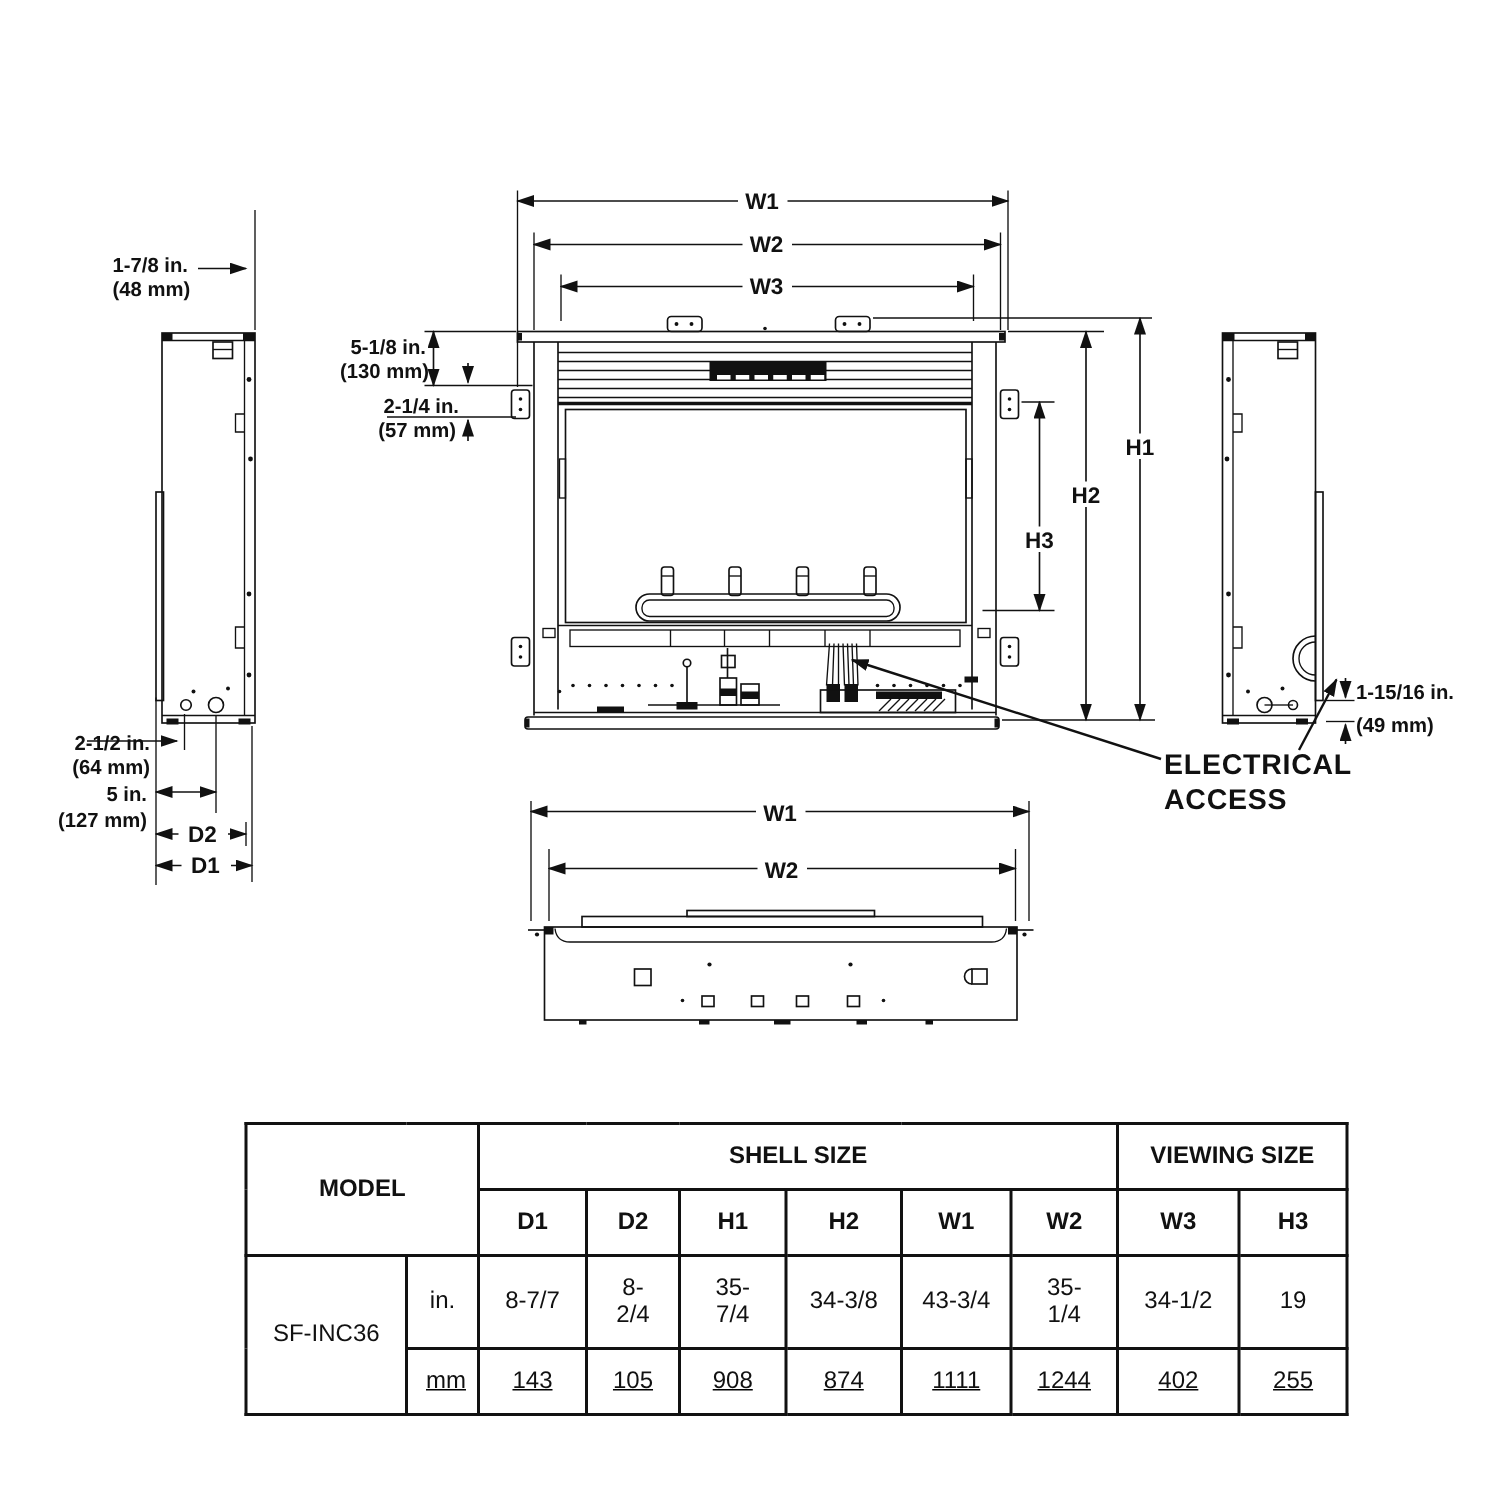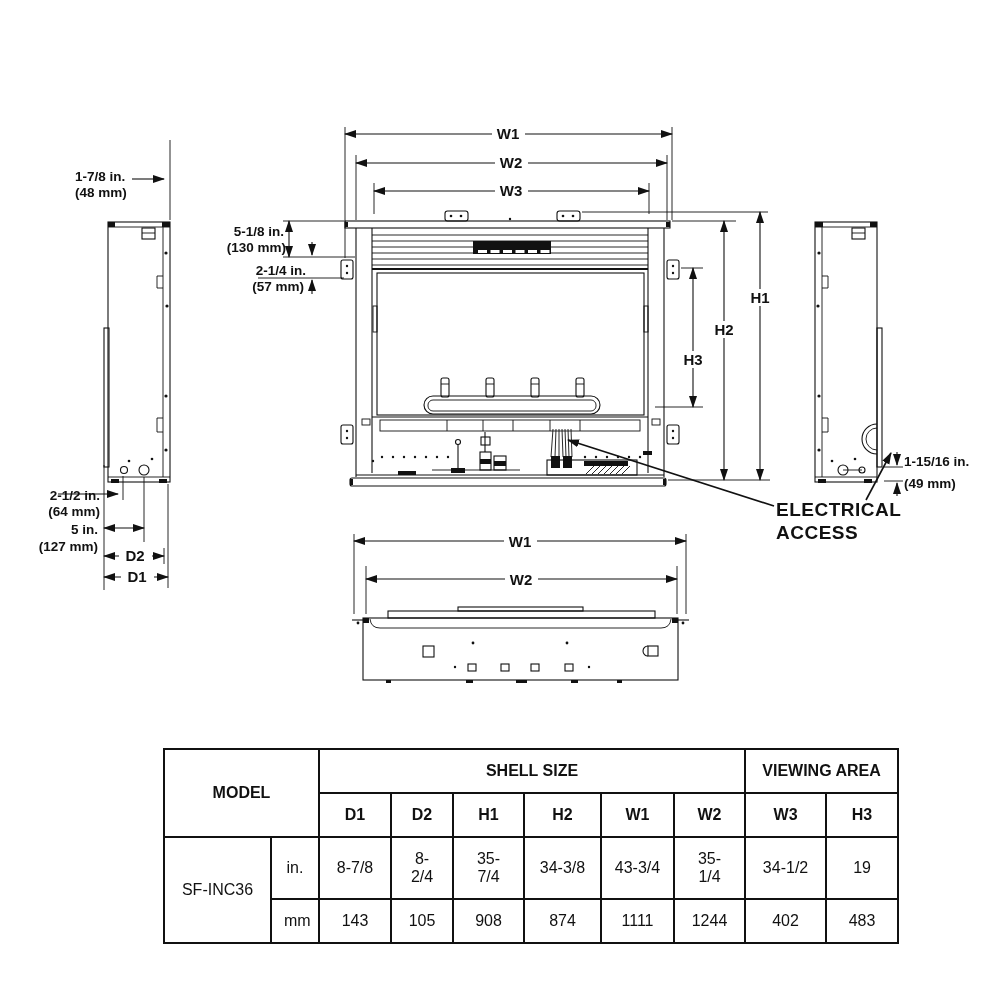--- a/index.html
+++ b/index.html
@@ -12,21 +12,21 @@
   .thin{stroke:#111;stroke-width:.9;fill:none;}
   .thick{stroke:#111;stroke-width:2.2;fill:none;}
   .dim{stroke:#111;stroke-width:1.1;fill:none;}
   .blk{fill:#111;stroke:none;}
   .wht{fill:#fff;stroke:none;}
   
   .spec-table{position:absolute;left:163px;top:748px;border-collapse:collapse;table-layout:fixed;width:734px;background:#fff;}
   .spec-table th,.spec-table td{border:2px solid #111;text-align:center;vertical-align:middle;padding:12px;color:#111;}
   .spec-table th{font-size:16px;font-weight:bold;}
   .spec-table td{font-size:16px;font-weight:normal;}
-  .rh1{height:28px;} .rh2{height:30px;} .rh3{height:24px;} .rh4{height:29px;}
+  .rh1{height:28px;} .rh2{height:30px;} .rh3{height:24px;} .rh4{height:29px;text-decoration:underline;}
 </style>
 </head>
 <body>
 
 <div class="canvas">
 
 <svg width="1000" height="1000" viewBox="0 0 1000 1000">
   <defs>
     <marker id="arr" markerWidth="12" markerHeight="9" refX="11" refY="4" orient="auto-start-reverse" markerUnits="userSpaceOnUse">
       <path d="M0,0 L12,4 L0,8 Z" fill="#111"></path>
@@ -342,51 +342,51 @@
         <col style="width:77px">
         <col style="width:73px">
         <col style="width:71px">
     <col style="width:81px">
         <col style="width:72px">
   </colgroup>
   <tbody>
         <tr class="rh1">
     <th colspan="2" rowspan="2">MODEL</th>
     <th colspan="6">SHELL SIZE</th>
-    <th colspan="2">VIEWING AREA</th>
+    <th colspan="2">VIEWING SIZE</th>
   </tr>
   <tr class="rh2">
     <th>D1</th>
     <th>D2</th>
     <th>H1</th>
     <th>H2</th>
     <th>W1</th>
     <th>W2</th>
     <th>W3</th>
     <th>H3</th>
   </tr>
   <tr class="rh3">
     <td rowspan="2">SF-INC36</td>
     <td>in.</td>
-    <td>8-7/8</td>
+    <td>8-7/7</td>
     <td>8-2/4</td>
     <td>35-7/4</td>
     <td>34-3/8</td>
     <td>43-3/4</td>
     <td>35-1/4</td>
     <td>34-1/2</td>
     <td>19</td>
   </tr>
   <tr class="rh4">
     <td>mm</td>
     <td>143</td>
     <td>105</td>
     <td>908</td>
     <td>874</td>
     <td>1111</td>
     <td>1244</td>
     <td>402</td>
-    <td>483</td>
+    <td>255</td>
   </tr>
 </tbody>
     </table>
 
 </div>
 
 </body></html>

